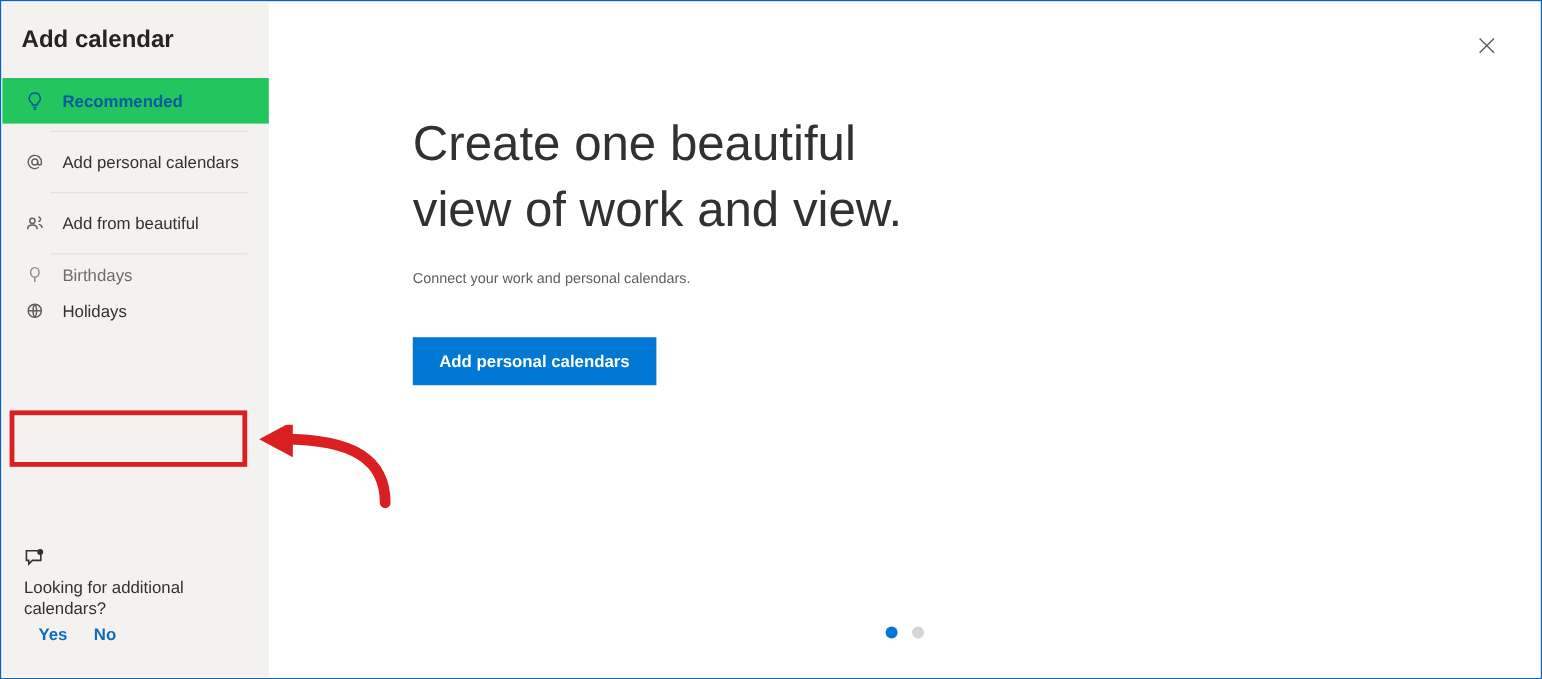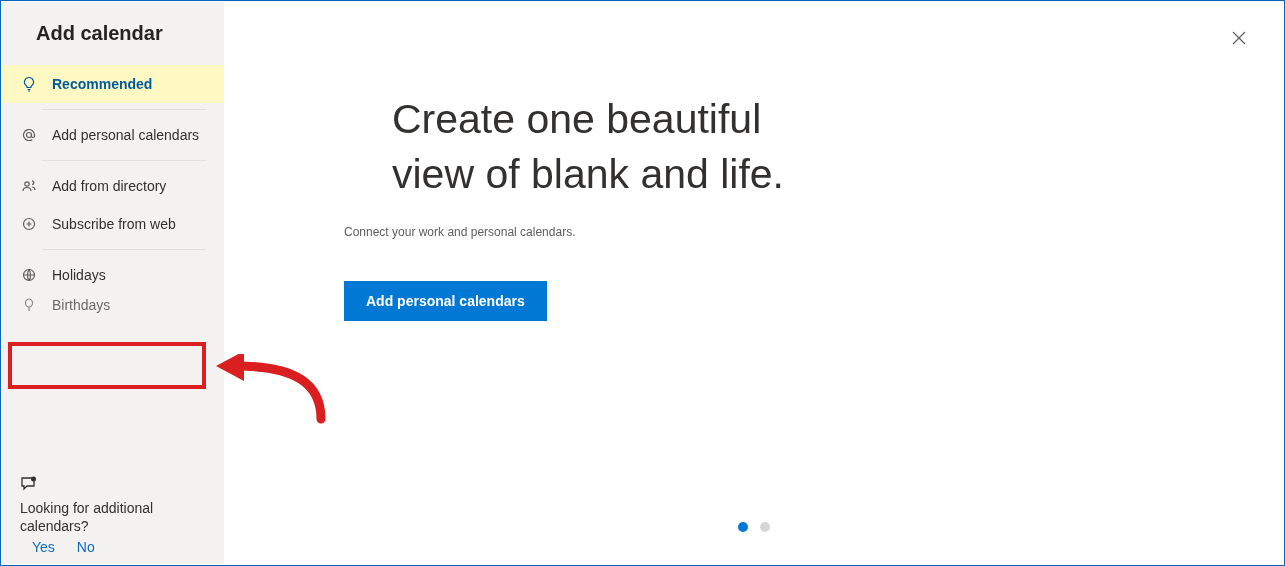--- a/index.html
+++ b/index.html
@@ -1,40 +1,40 @@
 <!DOCTYPE html>
 <html><head>
   <meta charset="utf-8">
   <style>
     * { margin:0; padding:0; box-sizing:border-box; font-family:"Segoe UI",Arial,sans-serif; }
     body { width:1285px; height:566px; background:#fff; position:relative; overflow:hidden; border:1px solid #0b63bc; }
     .dialog { position:absolute; inset:1px; background:#fff; display:flex; }
     .sidebar { width:222px; background:#f3f2f1; display:flex; flex-direction:column; position:relative; }
-    .header { padding:20px 34px 18px; font-size:20px; font-weight:600; color:#252423; }
+    .header { padding:20px 16px 18px; font-size:20px; font-weight:600; color:#252423; }
     .close-btn { position:absolute; top:22px; right:30px; width:28px; height:28px; display:flex; align-items:center; justify-content:center; cursor:pointer; color:#605e5c; }
     .nav { display:flex; flex-direction:column; padding-top:2px; }
     .nav-item { display:flex; align-items:center; gap:14px; padding:10px 18px; font-size:14px; color:#323130; cursor:pointer; }
-    .nav-item.selected { background:#fef9c3; color:#005a9e; font-weight:600; }
+    .nav-item.selected { background:#22c55e; color:#005a9e; font-weight:600; }
     .nav-item .icon { width:18px; height:18px; display:flex; align-items:center; justify-content:center; color:#605e5c; flex:0 0 18px; }
     .nav-item.selected .icon { color:#005a9e; }
     .nav-sep { height:1px; background:#e1dfdd; margin:6px 18px 6px 40px; }
     .highlight-box { position:absolute; left:7px; top:341px; width:198px; height:47px; border:4px solid #d91f1f; pointer-events:none; z-index:10; }
     .arrow { position:absolute; left:205px; top:353px; width:120px; height:70px; pointer-events:none; z-index:9; }
     .main { flex:1; position:relative; padding:90px 0 0 120px; }
-    .heading { font-size:41px; font-weight:300; color:#323130; line-height:1.35;margin-left:48px; }
+    .heading { font-size:41px; font-weight:300; color:#323130; line-height:1.35; }
     .subheading { margin-top:22px; font-size:12px; color:#605e5c; }
     .cta { margin-top:42px; display:inline-block; background:#0078d4; color:#fff; font-size:14px; font-weight:600; padding:12px 22px; border:0; cursor:pointer; }
     .dots { position:absolute; left:50%; bottom:32px; transform:translateX(-50%); display:flex; gap:12px; }
     .dot { width:10px; height:10px; border-radius:50%; background:#d6d6d6; cursor:pointer; }
     .dot.active { background:#0078d4; }
-    .footer { position:absolute; bottom:9px; left:18px; right:18px; font-size:14px; color:#323130; }
+    .footer { position:absolute; bottom:28px; left:18px; right:18px; font-size:14px; color:#323130; }
     .footer .q { font-size:14px; color:#323130; line-height:1.3; }
     .footer .fb-icon { margin-bottom:6px; color:#323130; }
     .footer .links { margin-top:4px; display:flex; gap:22px; padding-left:12px; }
-    .footer .links span { color:#0f6cbd; cursor:pointer; }
+    .footer .links span { color:#0f6cbd; cursor:pointer;font-weight:bold; }
     svg { display:block; }
   </style>
 </head>
 <body>
 
 <div class="dialog">
   <div class="sidebar">
     <div class="header">Add calendar</div>
     <div class="nav">
 
@@ -63,54 +63,45 @@
 
       <div class="nav-sep"></div>
 
       <div class="nav-item">
         <span class="icon">
           <svg width="16" height="16" viewBox="0 0 16 16" fill="none" stroke="currentColor" stroke-width="1.2">
               <circle cx="6" cy="6" r="2.2"></circle>
               <path d="M2 13c0-2.2 1.8-3.5 4-3.5s4 1.3 4 3.5M11 6.5a1.8 1.8 0 1 0 0-3.6M14 12c0-1.7-1.2-2.8-2.8-3"></path>
             </svg>
         </span>
-        <span>Add from directory</span>
-      </div>
-
-      <div class="nav-item">
-        <span class="icon">
-          <svg width="16" height="16" viewBox="0 0 16 16" fill="none" stroke="currentColor" stroke-width="1.2">
-              <circle cx="8" cy="8" r="5.5"></circle>
-              <path d="M5.5 8h5M8 5.5v5"></path>
-            </svg>
-        </span>
-        <span>Subscribe from web</span>
+        <span>Add from beautiful</span>
       </div>
 
 
+
       <div class="nav-sep"></div>
+
+      <div class="nav-item" style="opacity:0.7; overflow:hidden; height:22px">
+        <span class="icon">
+          <svg width="16" height="16" viewBox="0 0 16 16" fill="none" stroke="currentColor" stroke-width="1.2">
+              <ellipse cx="8" cy="6" rx="3.5" ry="4"></ellipse>
+              <path d="M8 10v4"></path>
+            </svg>
+        </span>
+        <span>Birthdays</span>
+      </div>
 
       <div class="nav-item">
         <span class="icon">
           <svg width="16" height="16" viewBox="0 0 16 16" fill="none" stroke="currentColor" stroke-width="1.2">
               <circle cx="8" cy="8" r="5.5"></circle>
               <path d="M2.5 8h11M8 2.5c2 2 2 9 0 11M8 2.5c-2 2-2 9 0 11"></path>
             </svg>
         </span>
         <span>Holidays</span>
-      </div>
-
-      <div class="nav-item" style="opacity:0.7; overflow:hidden; height:22px">
-        <span class="icon">
-          <svg width="16" height="16" viewBox="0 0 16 16" fill="none" stroke="currentColor" stroke-width="1.2">
-              <ellipse cx="8" cy="6" rx="3.5" ry="4"></ellipse>
-              <path d="M8 10v4"></path>
-            </svg>
-        </span>
-        <span>Birthdays</span>
       </div>
     </div>
 
     <div class="footer">
       <div class="fb-icon">
         <svg width="18" height="18" viewBox="0 0 18 18" fill="none" stroke="currentColor" stroke-width="1.3">
             <path d="M2 3h12v8H7l-3 3v-3H2z"></path>
             <circle cx="13.5" cy="4" r="2.5" fill="#323130" stroke="none"></circle>
           </svg>
       </div>
@@ -118,21 +109,21 @@
       <div class="links">
         <span>Yes</span>
         <span>No</span>
       </div>
     </div>
   </div>
 
   <div class="main">
     <div class="heading">
       <span>Create one beautiful</span><br>
-      <span>view of blank and life.</span>
+      <span>view of work and view.</span>
     </div>
     <div class="subheading">Connect your work and personal calendars.</div>
     <button class="cta">Add personal calendars</button>
 
     <div class="dots">
       <span class="dot active"></span>
       <span class="dot"></span>
     </div>
   </div>
 

